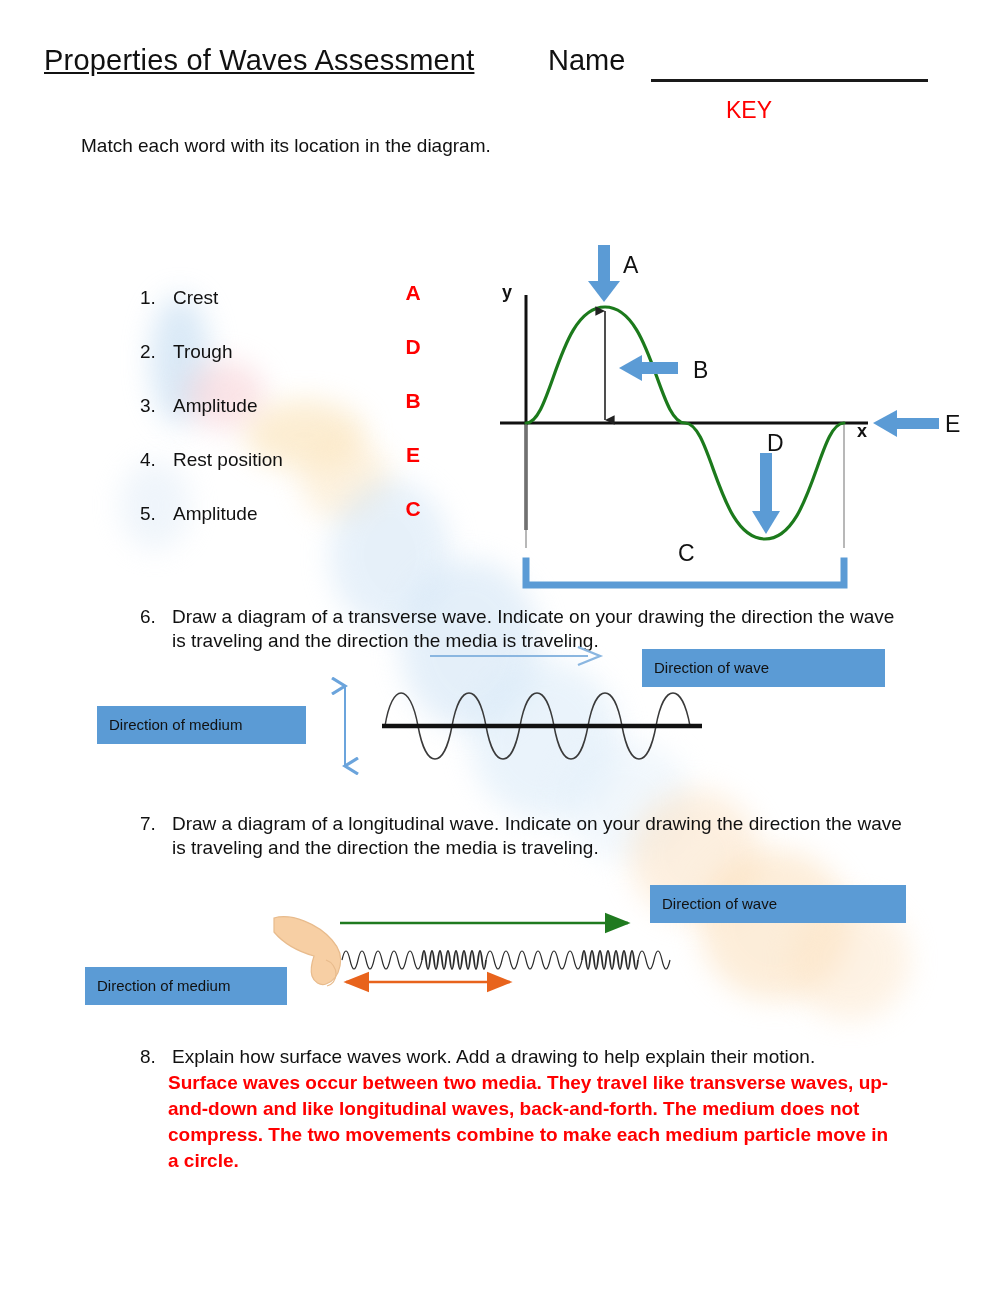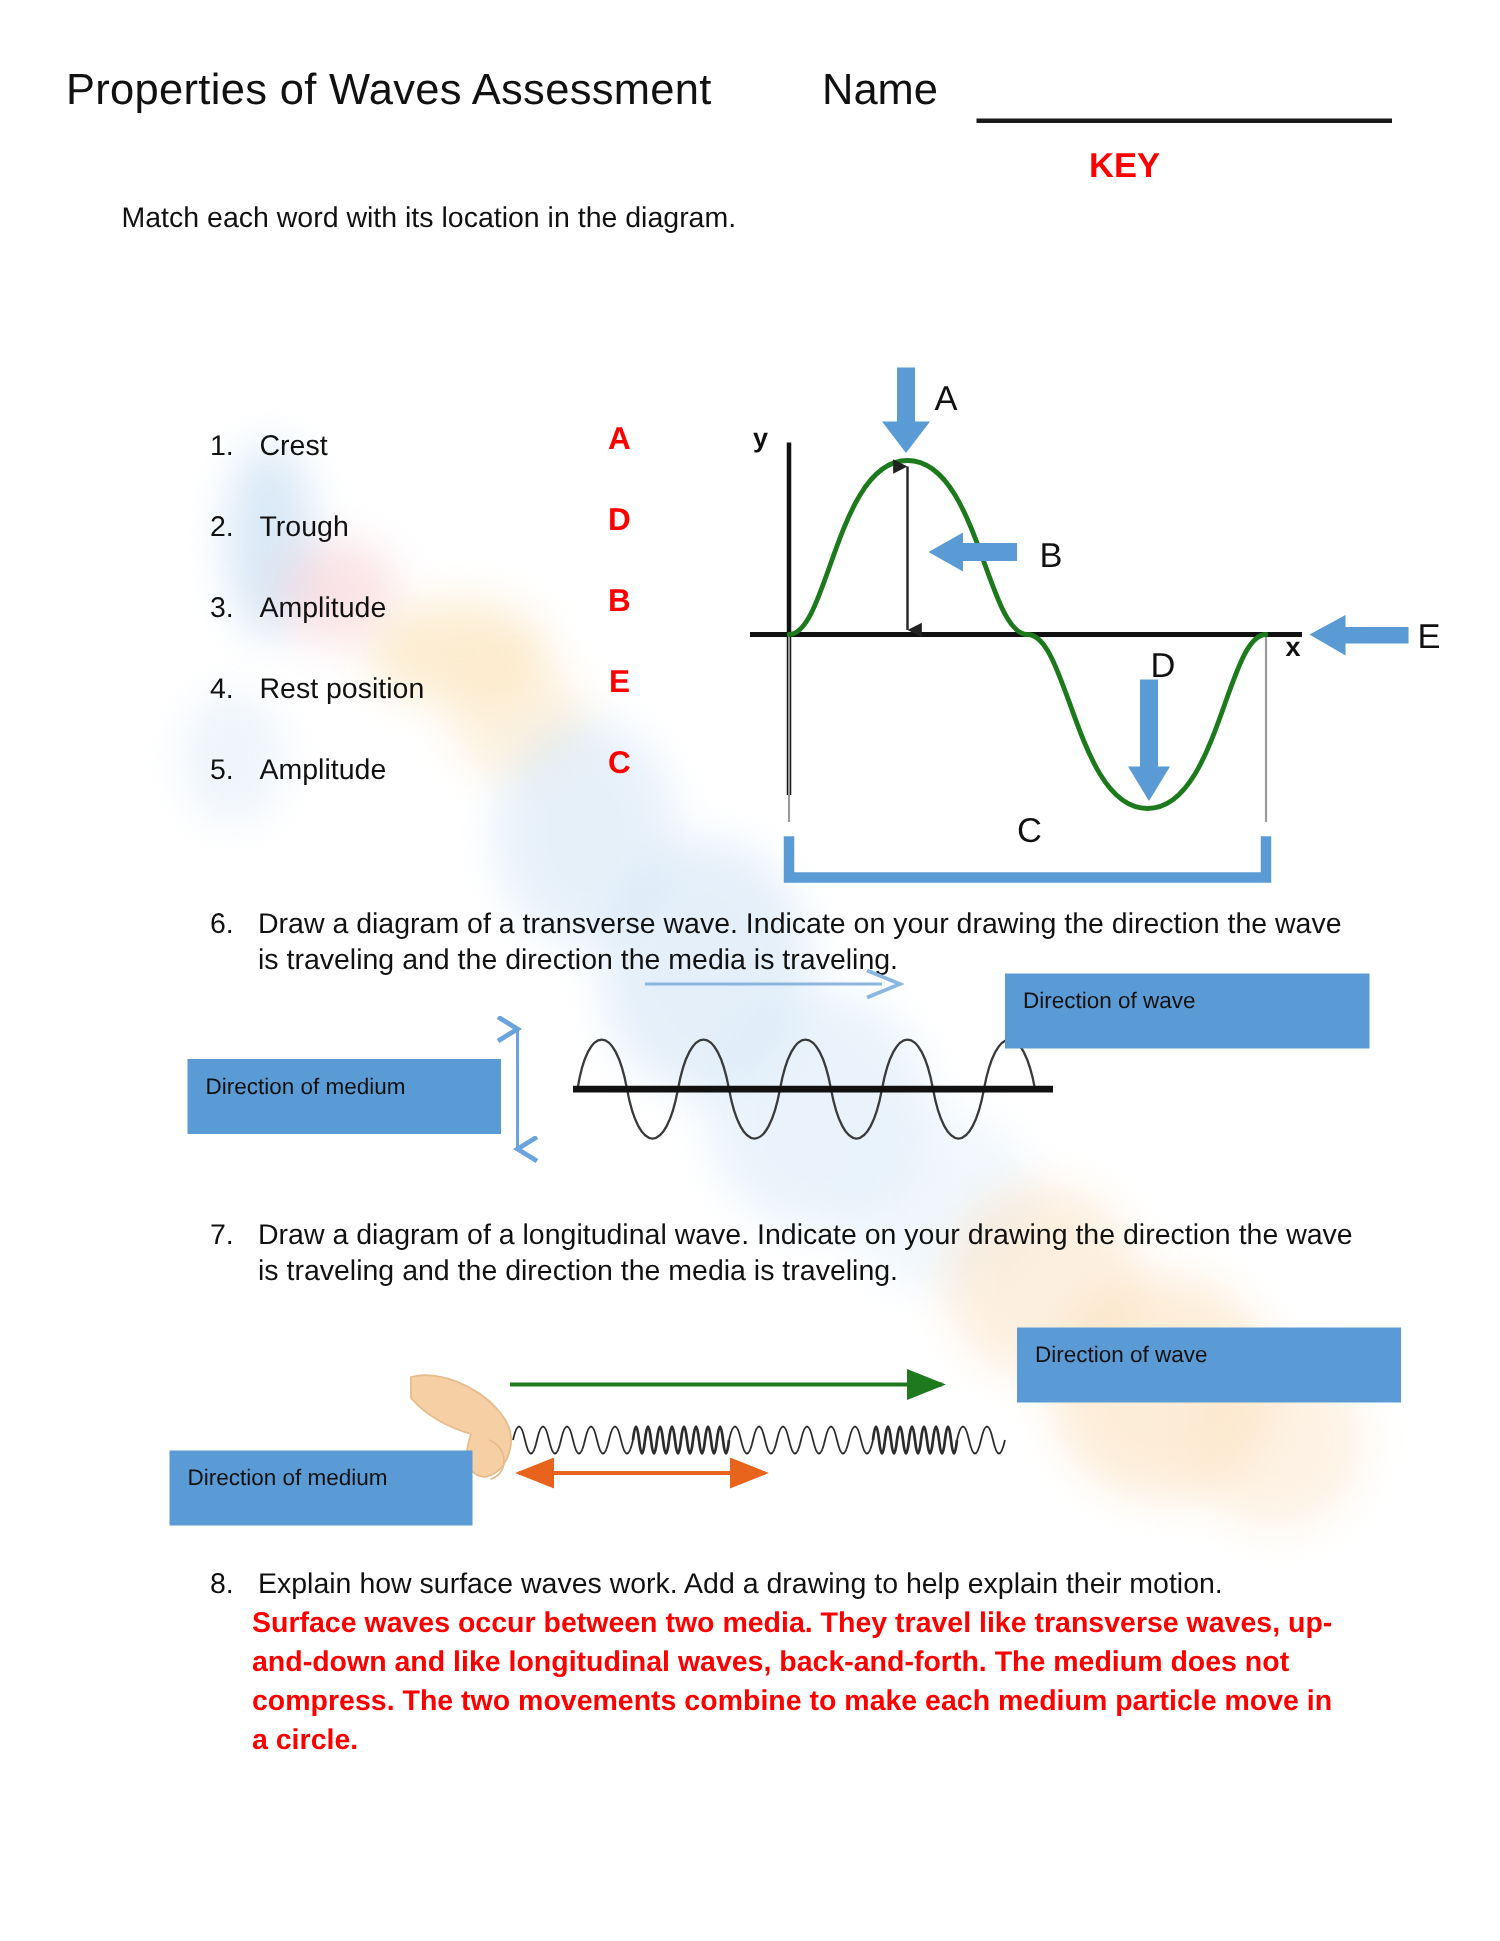--- a/index.html
+++ b/index.html
@@ -30,20 +30,21 @@
 
   
   .title {
     position: absolute;
     left: 44px;
     top: 44px;
     font-size: 29px;
     letter-spacing: 0.2px;
     white-space: nowrap;
     z-index: 3;
+    text-decoration: underline;
   }
   .name-label {
     position: absolute;
     left: 548px;
     top: 44px;
     font-size: 29px;
     z-index: 3;
     text-align: right;
   }
   .name-line {
@@ -53,21 +54,21 @@
     width: 277px;
     height: 3px;
     background: #1a1a1a;
     z-index: 3;
   }
   .key-word {
     position: absolute;
     left: 726px;
     top: 97px;
     font-size: 23px;
-    font-weight: bold;
+    font-weight: normal;
     color: #ff0000;
     z-index: 3;
   }
   .instructions {
     position: absolute;
     left: 81px;
     top: 135px;
     font-size: 19px;
     z-index: 3;
   }
@@ -152,24 +153,23 @@
     display: block;
   }
 
   
   .callout {
     position: absolute;
     background: #5b9bd5;
     color: #111111;
     font-size: 15px;
     line-height: 1;
-    padding: 11px 12px 24px 12px;
+    padding: 11px 12px 12px 12px;
     white-space: nowrap;
     z-index: 4;
-    margin-left: 28px;
   }
 
   
   .drawing {
     position: absolute;
     z-index: 3;
   }
 
   
   .answer-para {

